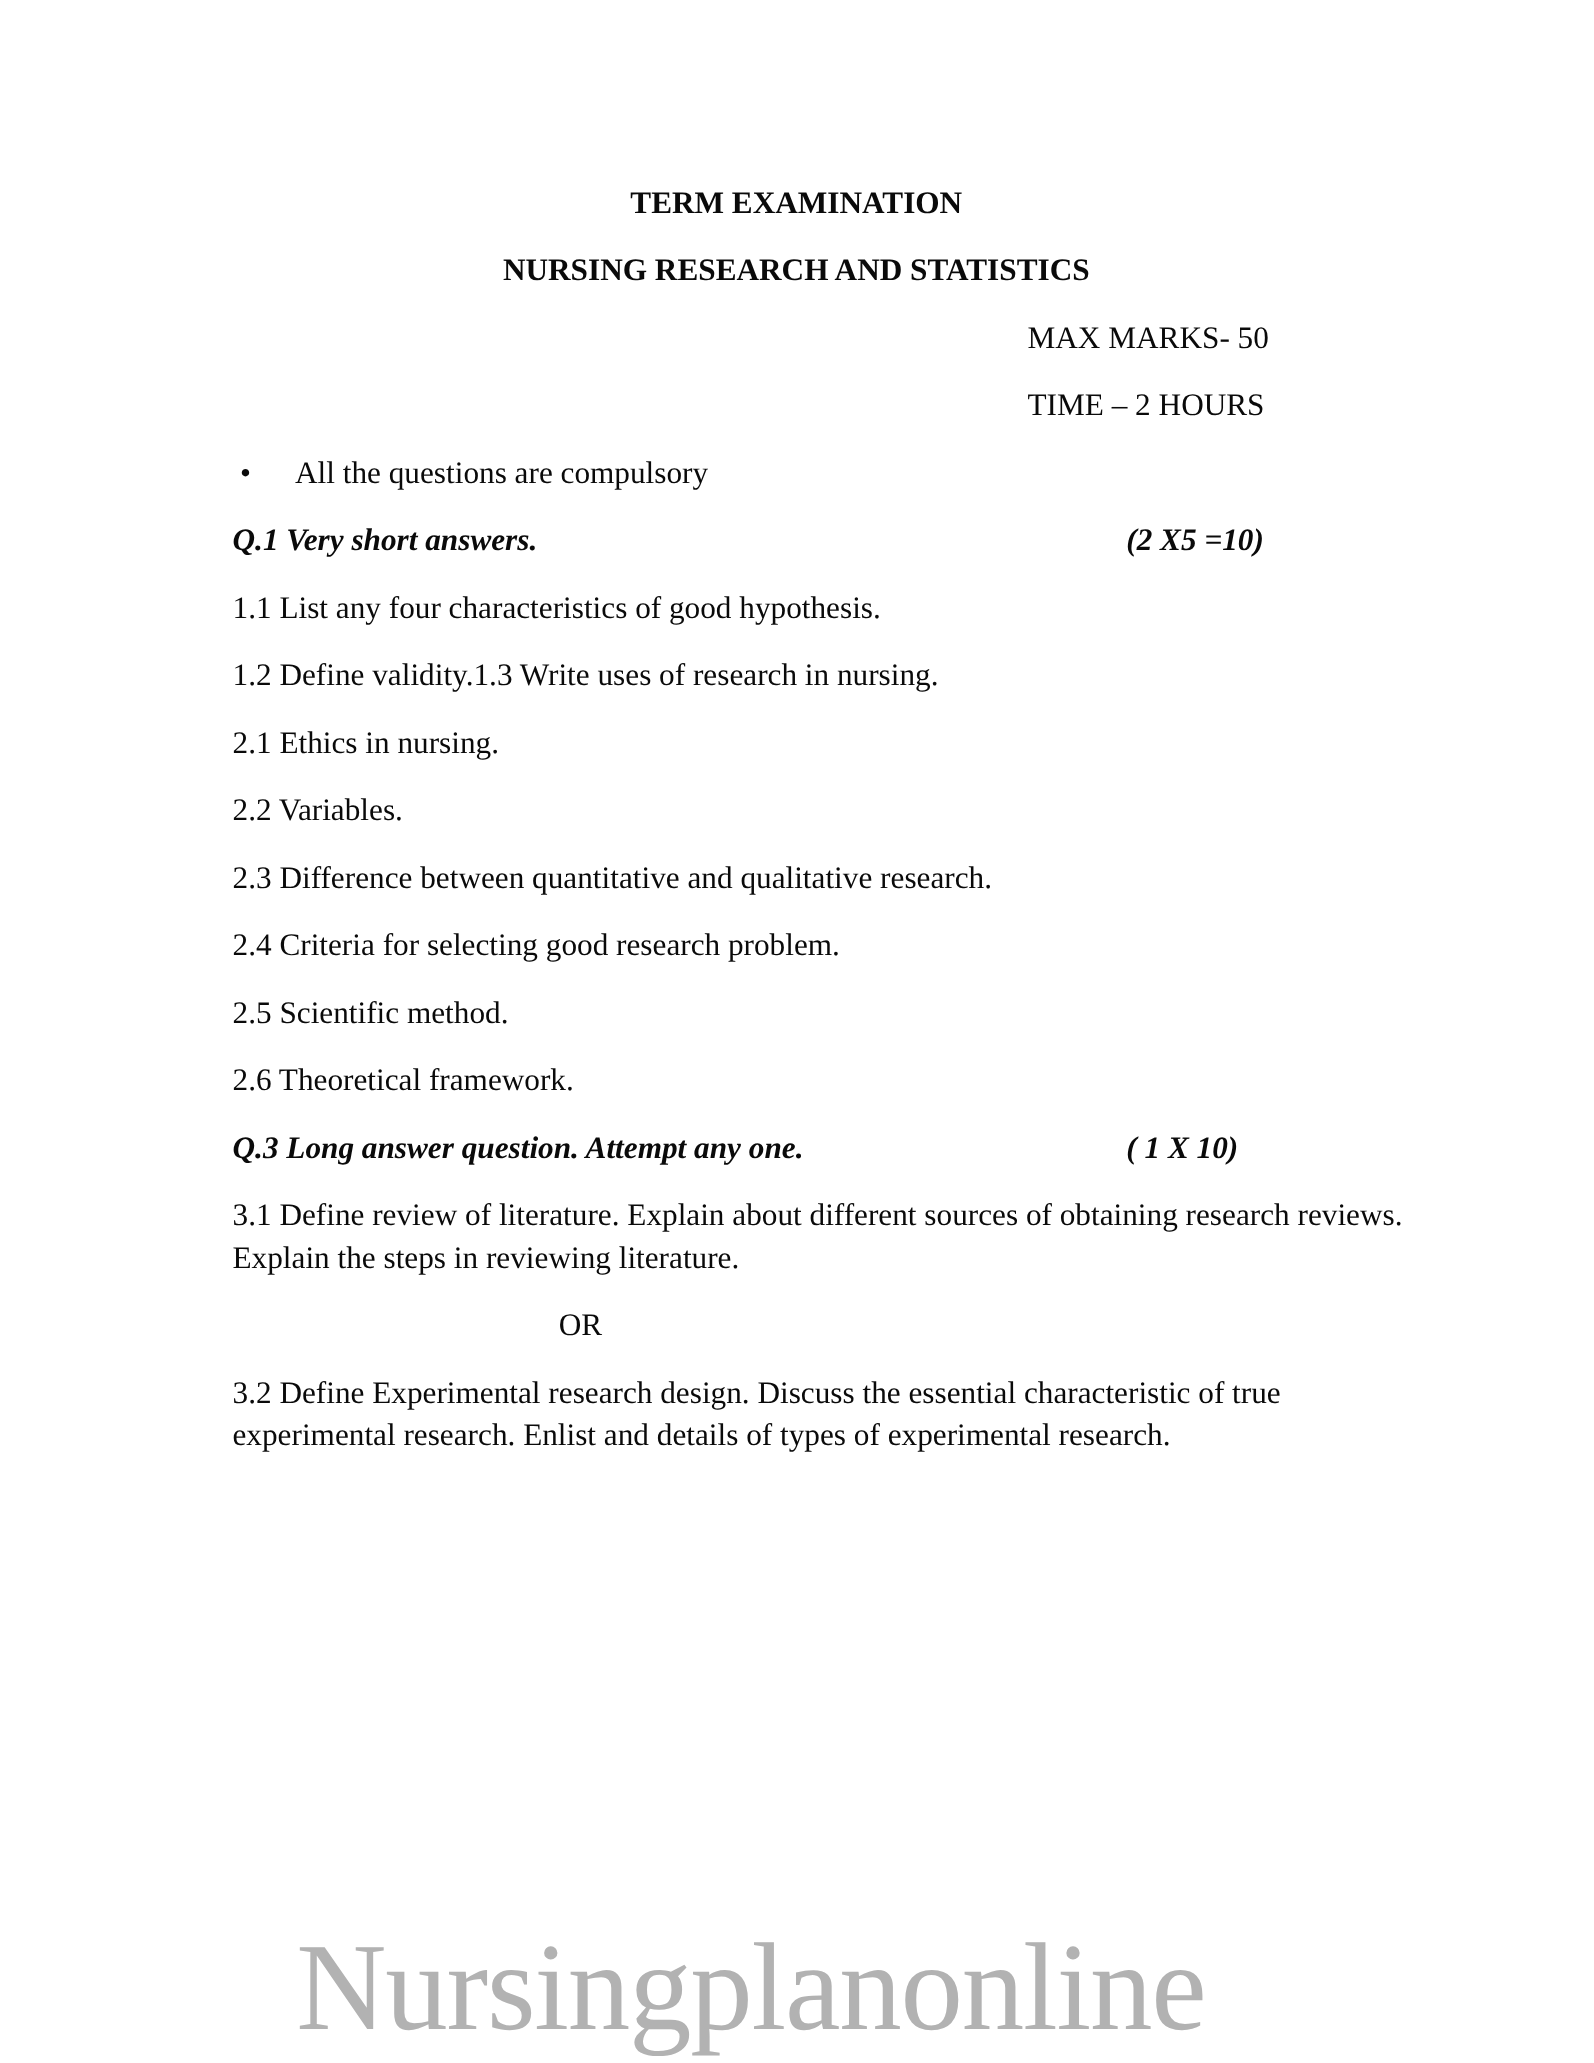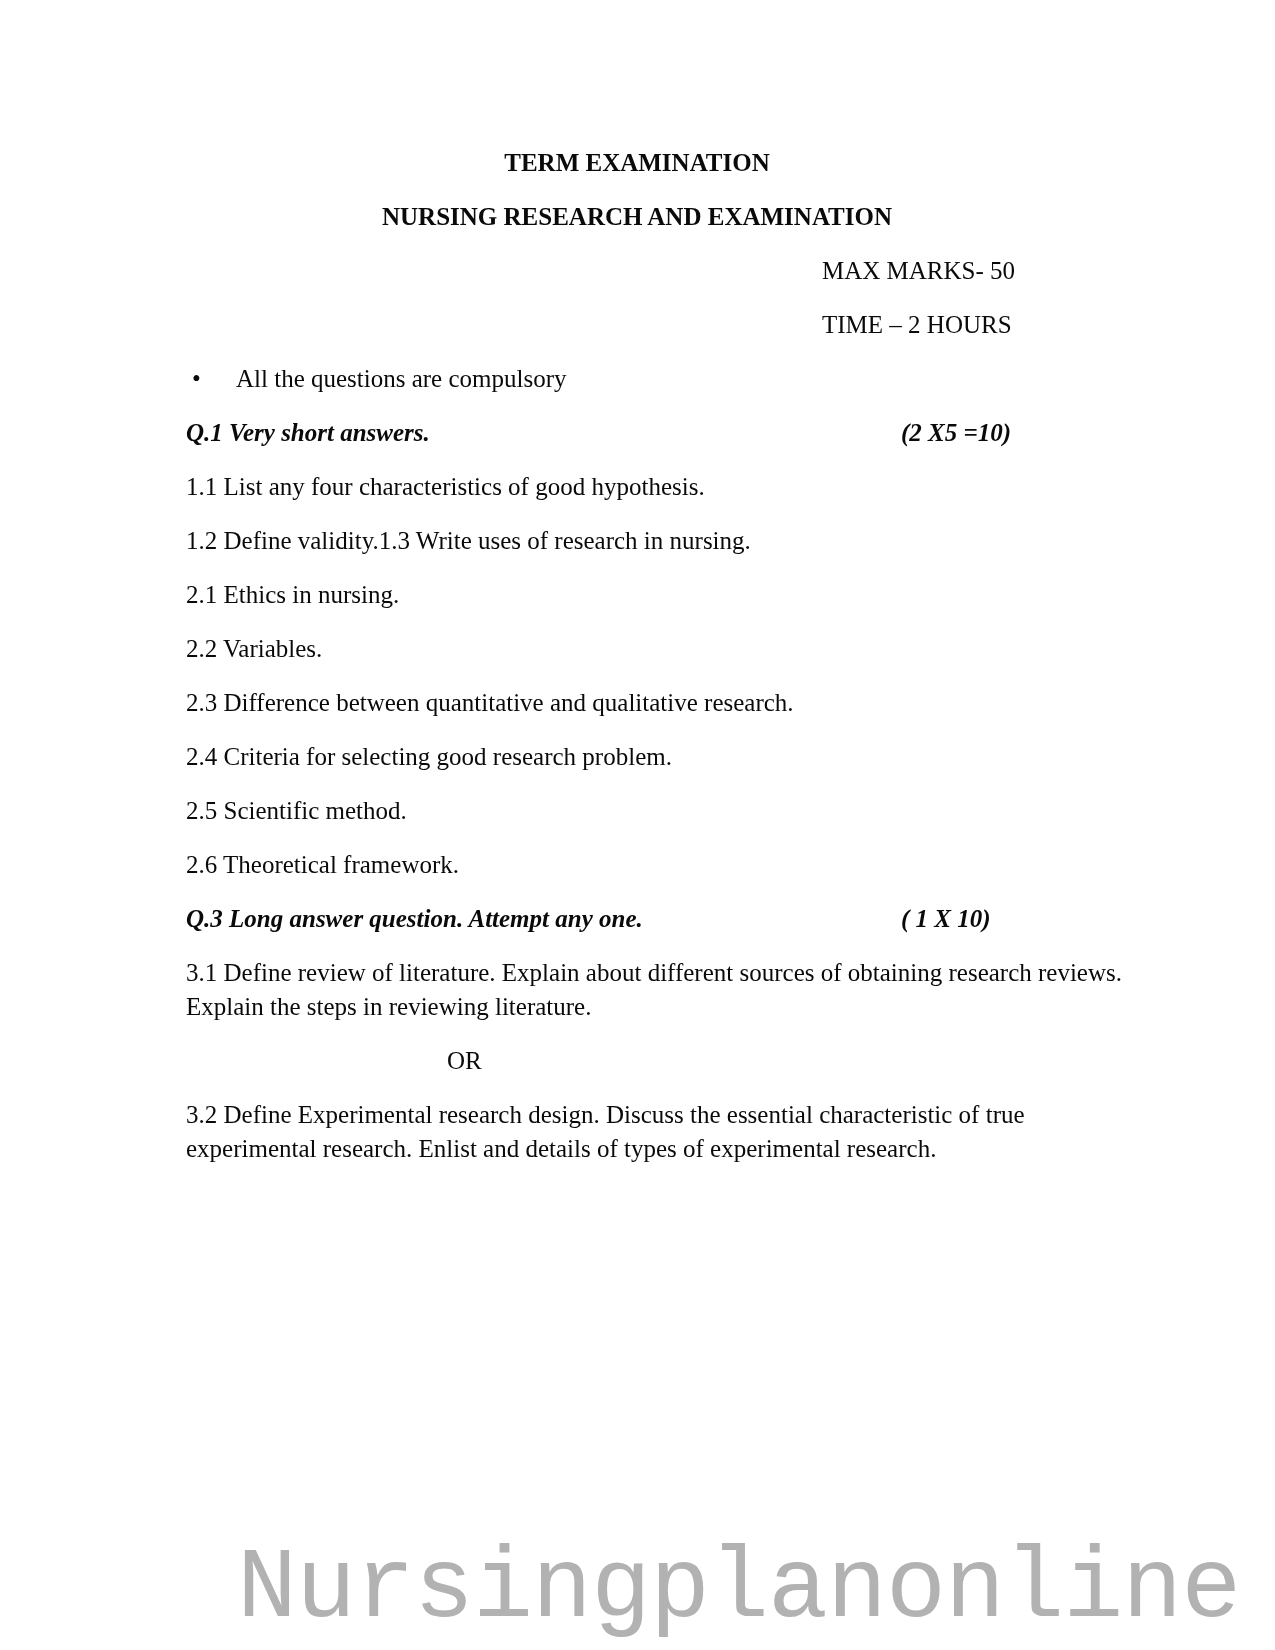--- a/index.html
+++ b/index.html
@@ -63,36 +63,36 @@
   .or-line {
     margin-left: 261px !important;
   }
   .line {
     display: block;
   }
   .watermark {
     position: absolute;
     left: 237px;
     top: 1540px;
-    font-family: Liberation Mono, monospace;
+    font-family: Liberation Serif, serif;
     font-size: 100px;
     line-height: 1;
     letter-spacing: -1px;
     color: #b2b2b2;
     white-space: nowrap;
   }
 </style>
 </head>
 <body>
 
 <div class="page">
   <div class="content">
 
     <p class="centered">TERM EXAMINATION</p>
-    <p class="centered">NURSING RESEARCH AND EXAMINATION</p>
+    <p class="centered">NURSING RESEARCH AND STATISTICS</p>
 
     <p class="right-block">MAX MARKS- 50</p>
     <p class="right-block">TIME – 2 HOURS</p>
 
     <p class="bullet-line">
       <span class="bullet">•</span>
       <span>All the questions are compulsory</span>
     </p>
 
     <p class="q-heading">

